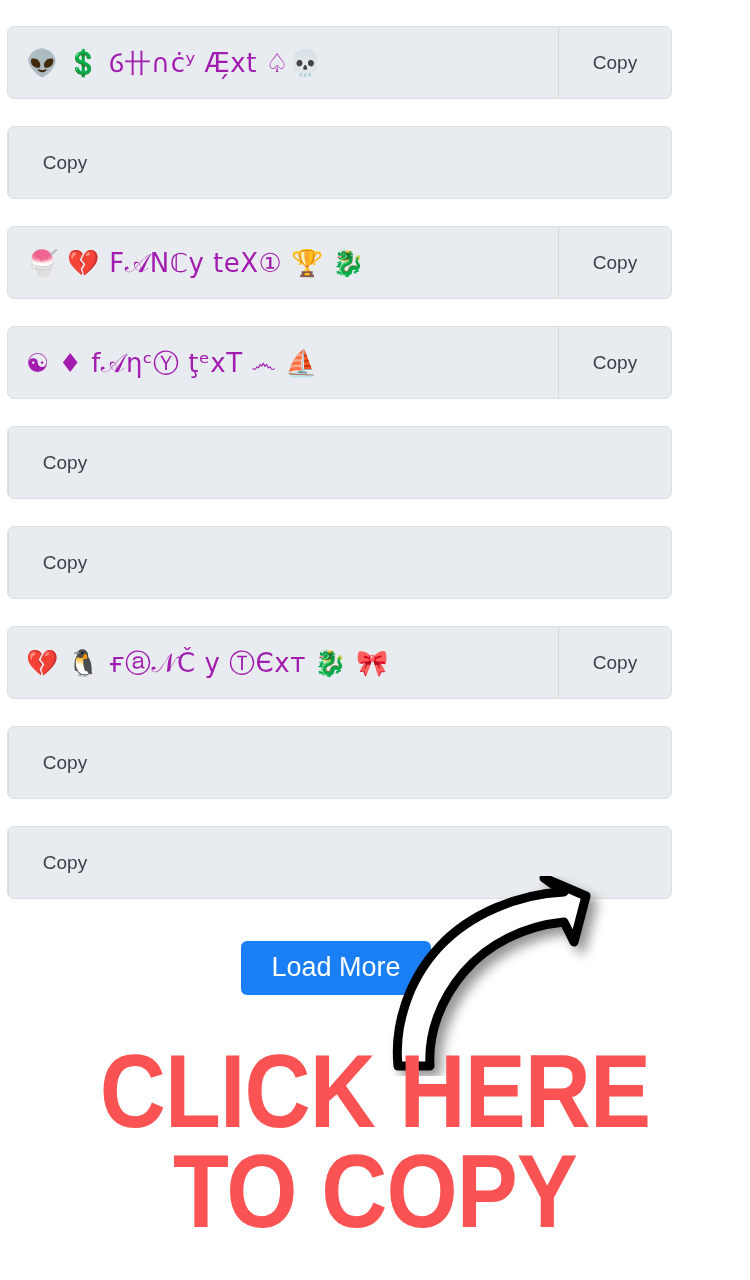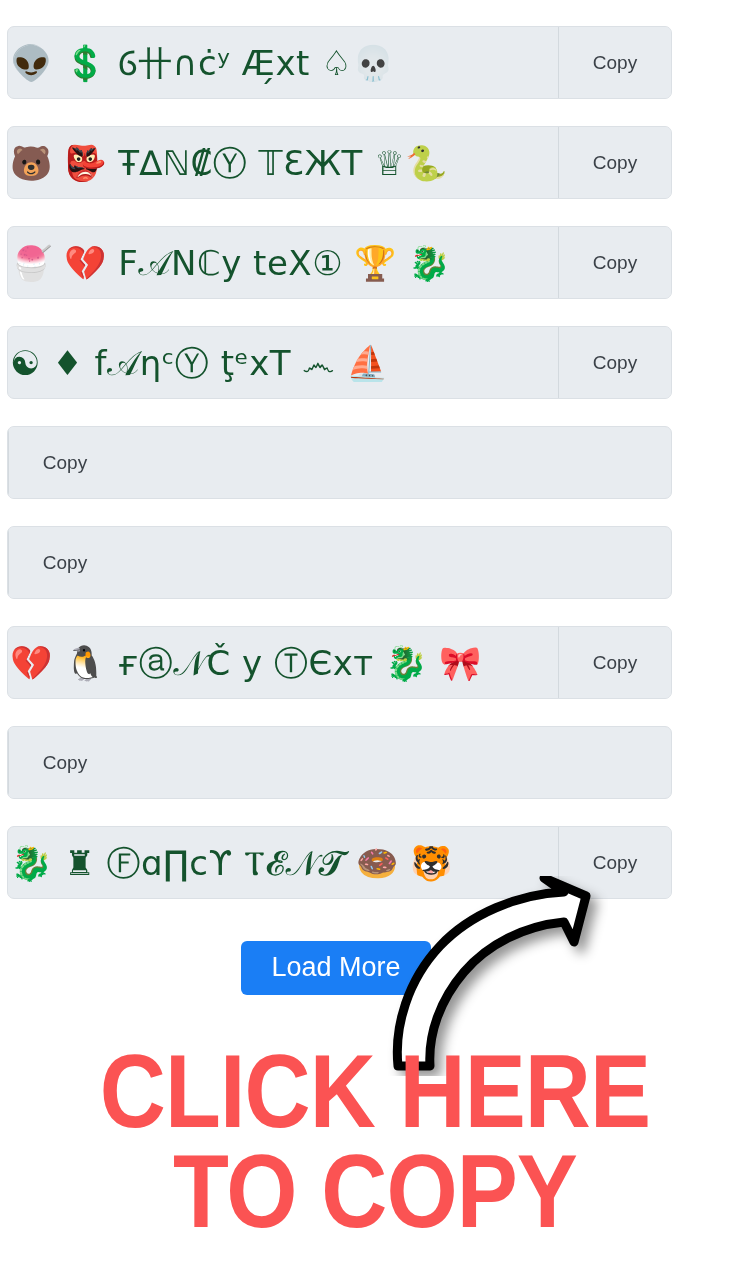--- a/index.html
+++ b/index.html
@@ -33,28 +33,28 @@
     border: 1px solid #dbe0e5;
     border-radius: 7px;
     box-sizing: border-box;
     overflow: hidden;
   }
 
   .fancy-text-cell {
     flex: 1 1 auto;
     display: flex;
     align-items: center;
-    padding-left: 2px;
+    padding-left: 18px;
     padding-right: 8px;
     min-width: 0;
     overflow: hidden;
     white-space: nowrap;
-    font-size: 34px;
+    font-size: 26px;
     line-height: 1;
-    color: #14532d;
+    color: #a21caf;
     font-family: "DejaVu Sans", "Liberation Sans", sans-serif;
     letter-spacing: 0.5px;
   }
 
   .copy-cell {
     flex: 0 0 112px;
     display: flex;
     align-items: center;
     justify-content: center;
     border-left: 1px solid #d3d9de;
@@ -115,21 +115,20 @@
 </style>
 </head>
 <body>
 
 <div id="fancy-list">
     <div class="fancy-row">
       <div class="fancy-text-cell">👽 💲 Ⳓ卄∩ċʸ Æ̗xt ♤💀</div>
       <div class="copy-cell">Copy</div>
     </div>
     <div class="fancy-row">
-      <div class="fancy-text-cell">🐻 👺 Ŧ∆ℕ₡Ⓨ 𝕋ƐЖT ♕🐍</div>
       <div class="copy-cell">Copy</div>
     </div>
     <div class="fancy-row">
       <div class="fancy-text-cell">🍧 💔 F𝒜Nℂy teX①  🏆 🐉</div>
       <div class="copy-cell">Copy</div>
     </div>
     <div class="fancy-row">
       <div class="fancy-text-cell">☯ ♦ f𝒜ηᶜⓎ ţᵉxT ෴ ⛵</div>
       <div class="copy-cell">Copy</div>
     </div>
@@ -140,21 +139,20 @@
       <div class="copy-cell">Copy</div>
     </div>
     <div class="fancy-row">
       <div class="fancy-text-cell">💔 🐧 ғⓐ𝒩Č y ⓉЄхт 🐉 🎀</div>
       <div class="copy-cell">Copy</div>
     </div>
     <div class="fancy-row">
       <div class="copy-cell">Copy</div>
     </div>
     <div class="fancy-row">
-      <div class="fancy-text-cell">🐉 ♜ Ⓕɑ∏cϒ Ⲧ𝓔𝒩𝓣 🍩 🐯</div>
       <div class="copy-cell">Copy</div>
     </div>
   </div>
 
 <div id="load-more-wrap">
   <button id="load-more-button">Load More</button>
 </div>
 
 <svg id="arrow-overlay" viewBox="0 0 230 200" xmlns="http://www.w3.org/2000/svg">
   <defs>

